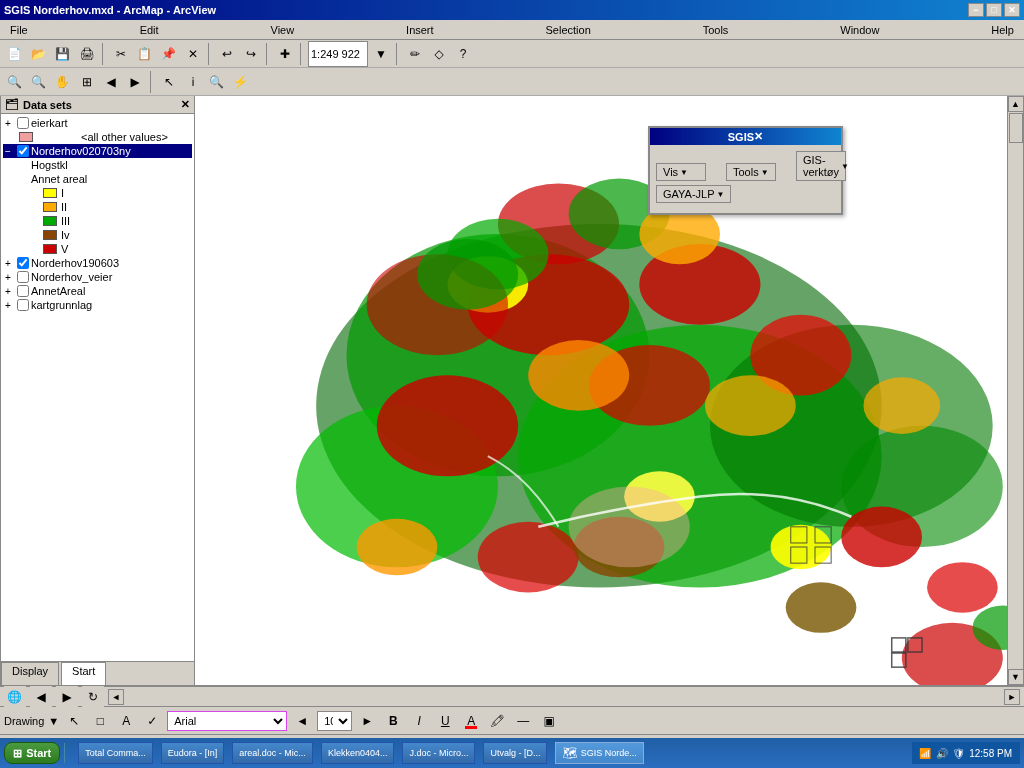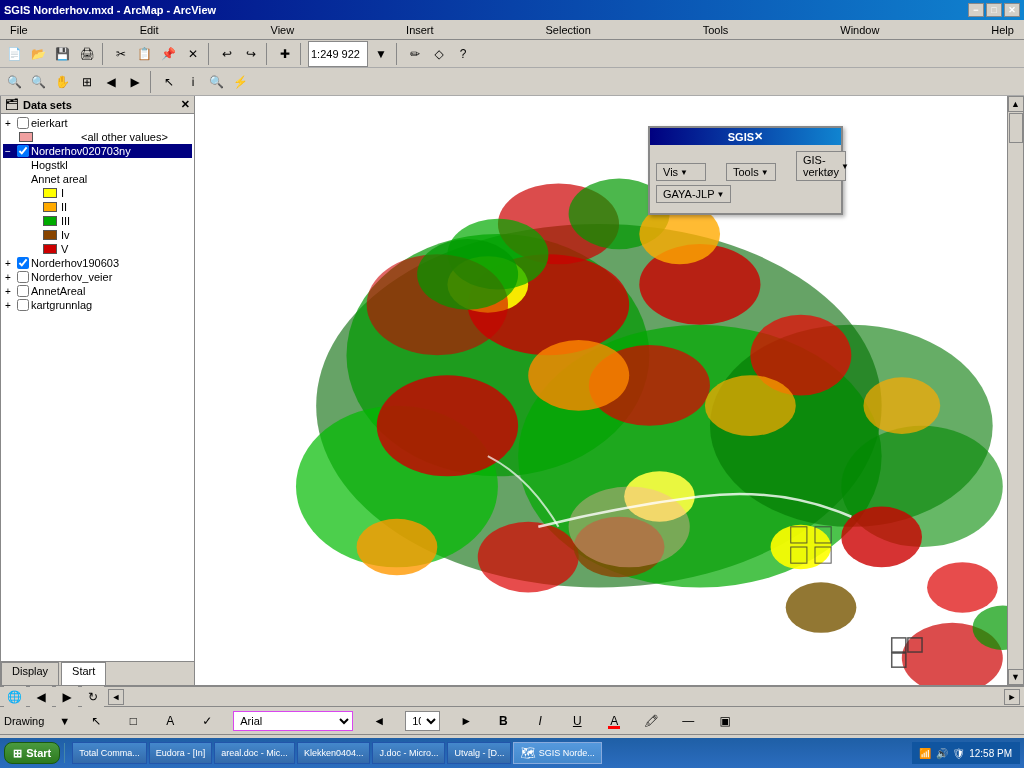--- a/index.html
+++ b/index.html
@@ -195,21 +195,21 @@
     }
 
     
     #bottom-toolbar {
       height: 28px;
       background: #d4d0c8;
       display: flex;
       align-items: center;
       padding: 0 4px;
       border-top: 1px solid #888;
-      gap: 15px;
+      gap: 4px;
     }
     .font-select {
       border: 1px solid #d946ef;
       height: 20px;
       background: white;
       font-size: 11px;
       padding: 0 2px;
       width: 120px;
     }
     .size-select {
@@ -262,20 +262,21 @@
       color: white;
       font-size: 9px;
       padding: 2px 6px;
       height: 22px;
       display: flex; align-items: center;
       cursor: pointer;
       border: 1px solid #2255aa;
       white-space: nowrap;
       overflow: hidden;
       max-width: 120px;
+      margin-left: 6px;
     }
     .taskbar-btn.active {
       background: linear-gradient(to bottom, #5599dd, #4488cc);
       border: 1px solid #88aadd;
     }
     .taskbar-right {
       margin-left: auto;
       display: flex;
       align-items: center;
       gap: 4px;

